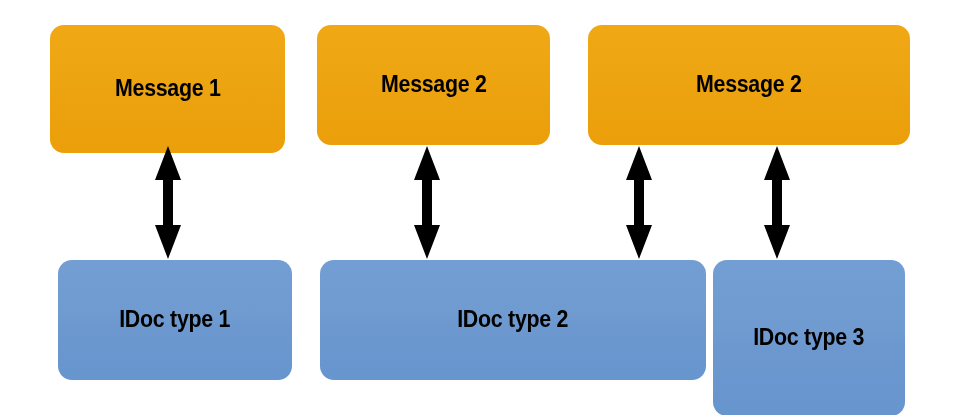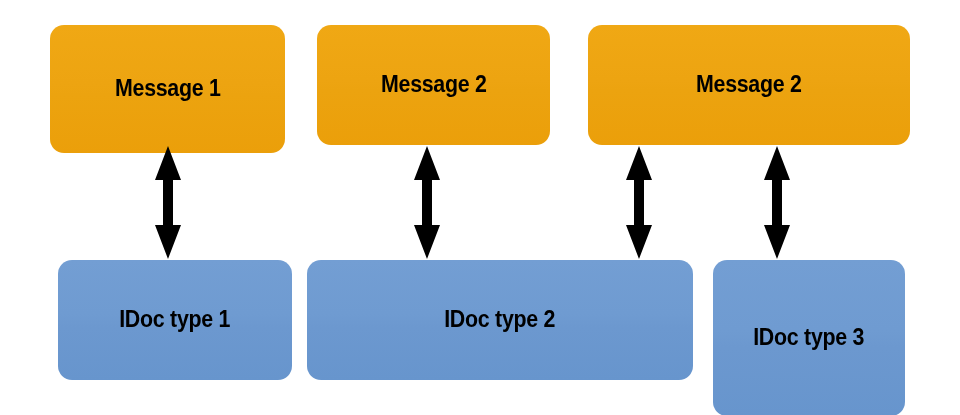--- a/index.html
+++ b/index.html
@@ -62,21 +62,21 @@
   </div>
 
   <div class="node message" style="left:588px; top:25px; width:322px; height:120px;">
     <span class="node-label">Message 2</span>
   </div>
 
   <div class="node idoc" style="left:58px; top:260px; width:234px; height:120px;">
     <span class="node-label">IDoc type 1</span>
   </div>
 
-  <div class="node idoc" style="left:307px; top:260px; width:386px; height:120px;">
+  <div class="node idoc" style="left:320px; top:260px; width:386px; height:120px;">
     <span class="node-label">IDoc type 2</span>
   </div>
 
   <div class="node idoc" style="left:713px; top:260px; width:192px; height:156px;">
     <span class="node-label">IDoc type 3</span>
   </div>
 
   <div class="arrow" style="left:148px; top:146px; width:40px; height:113px;">
     <svg width="40" height="113" viewBox="0 0 40 113" aria-hidden="true">
       <polygon points="20,0 33,34 25,34 25,79 33,79 20,113 7,79 15,79 15,34 7,34" fill="#000000"></polygon>

